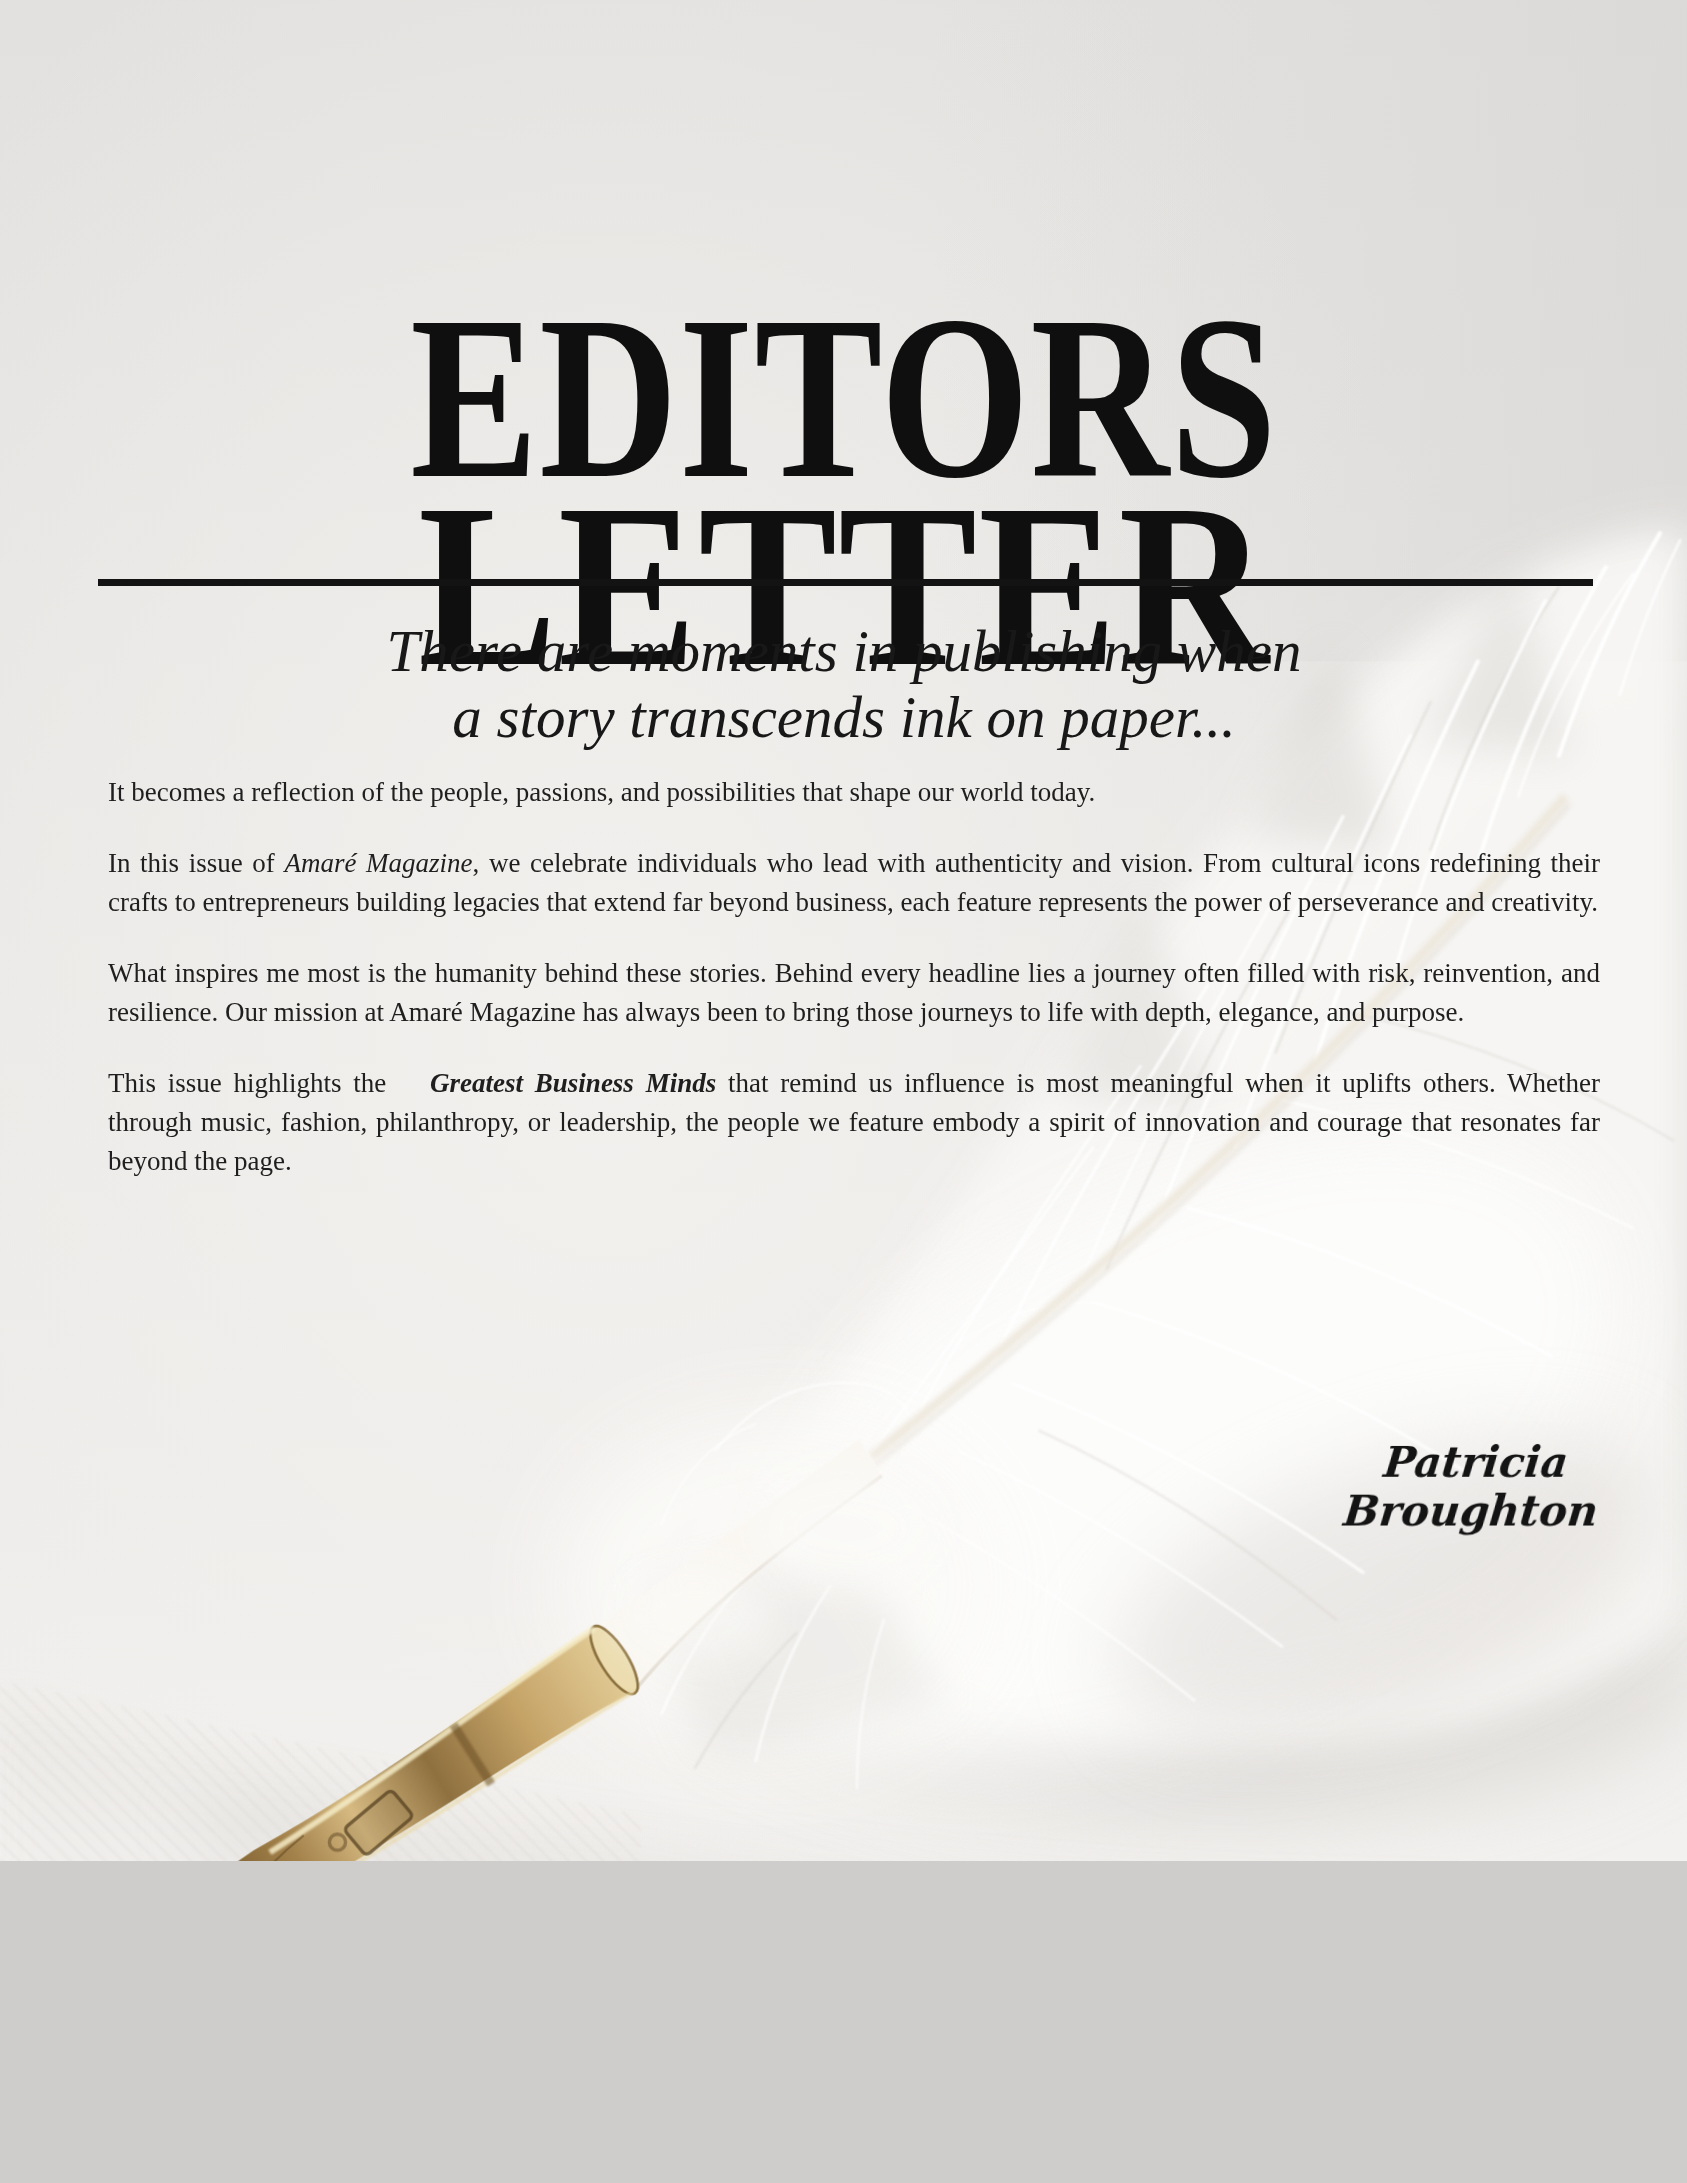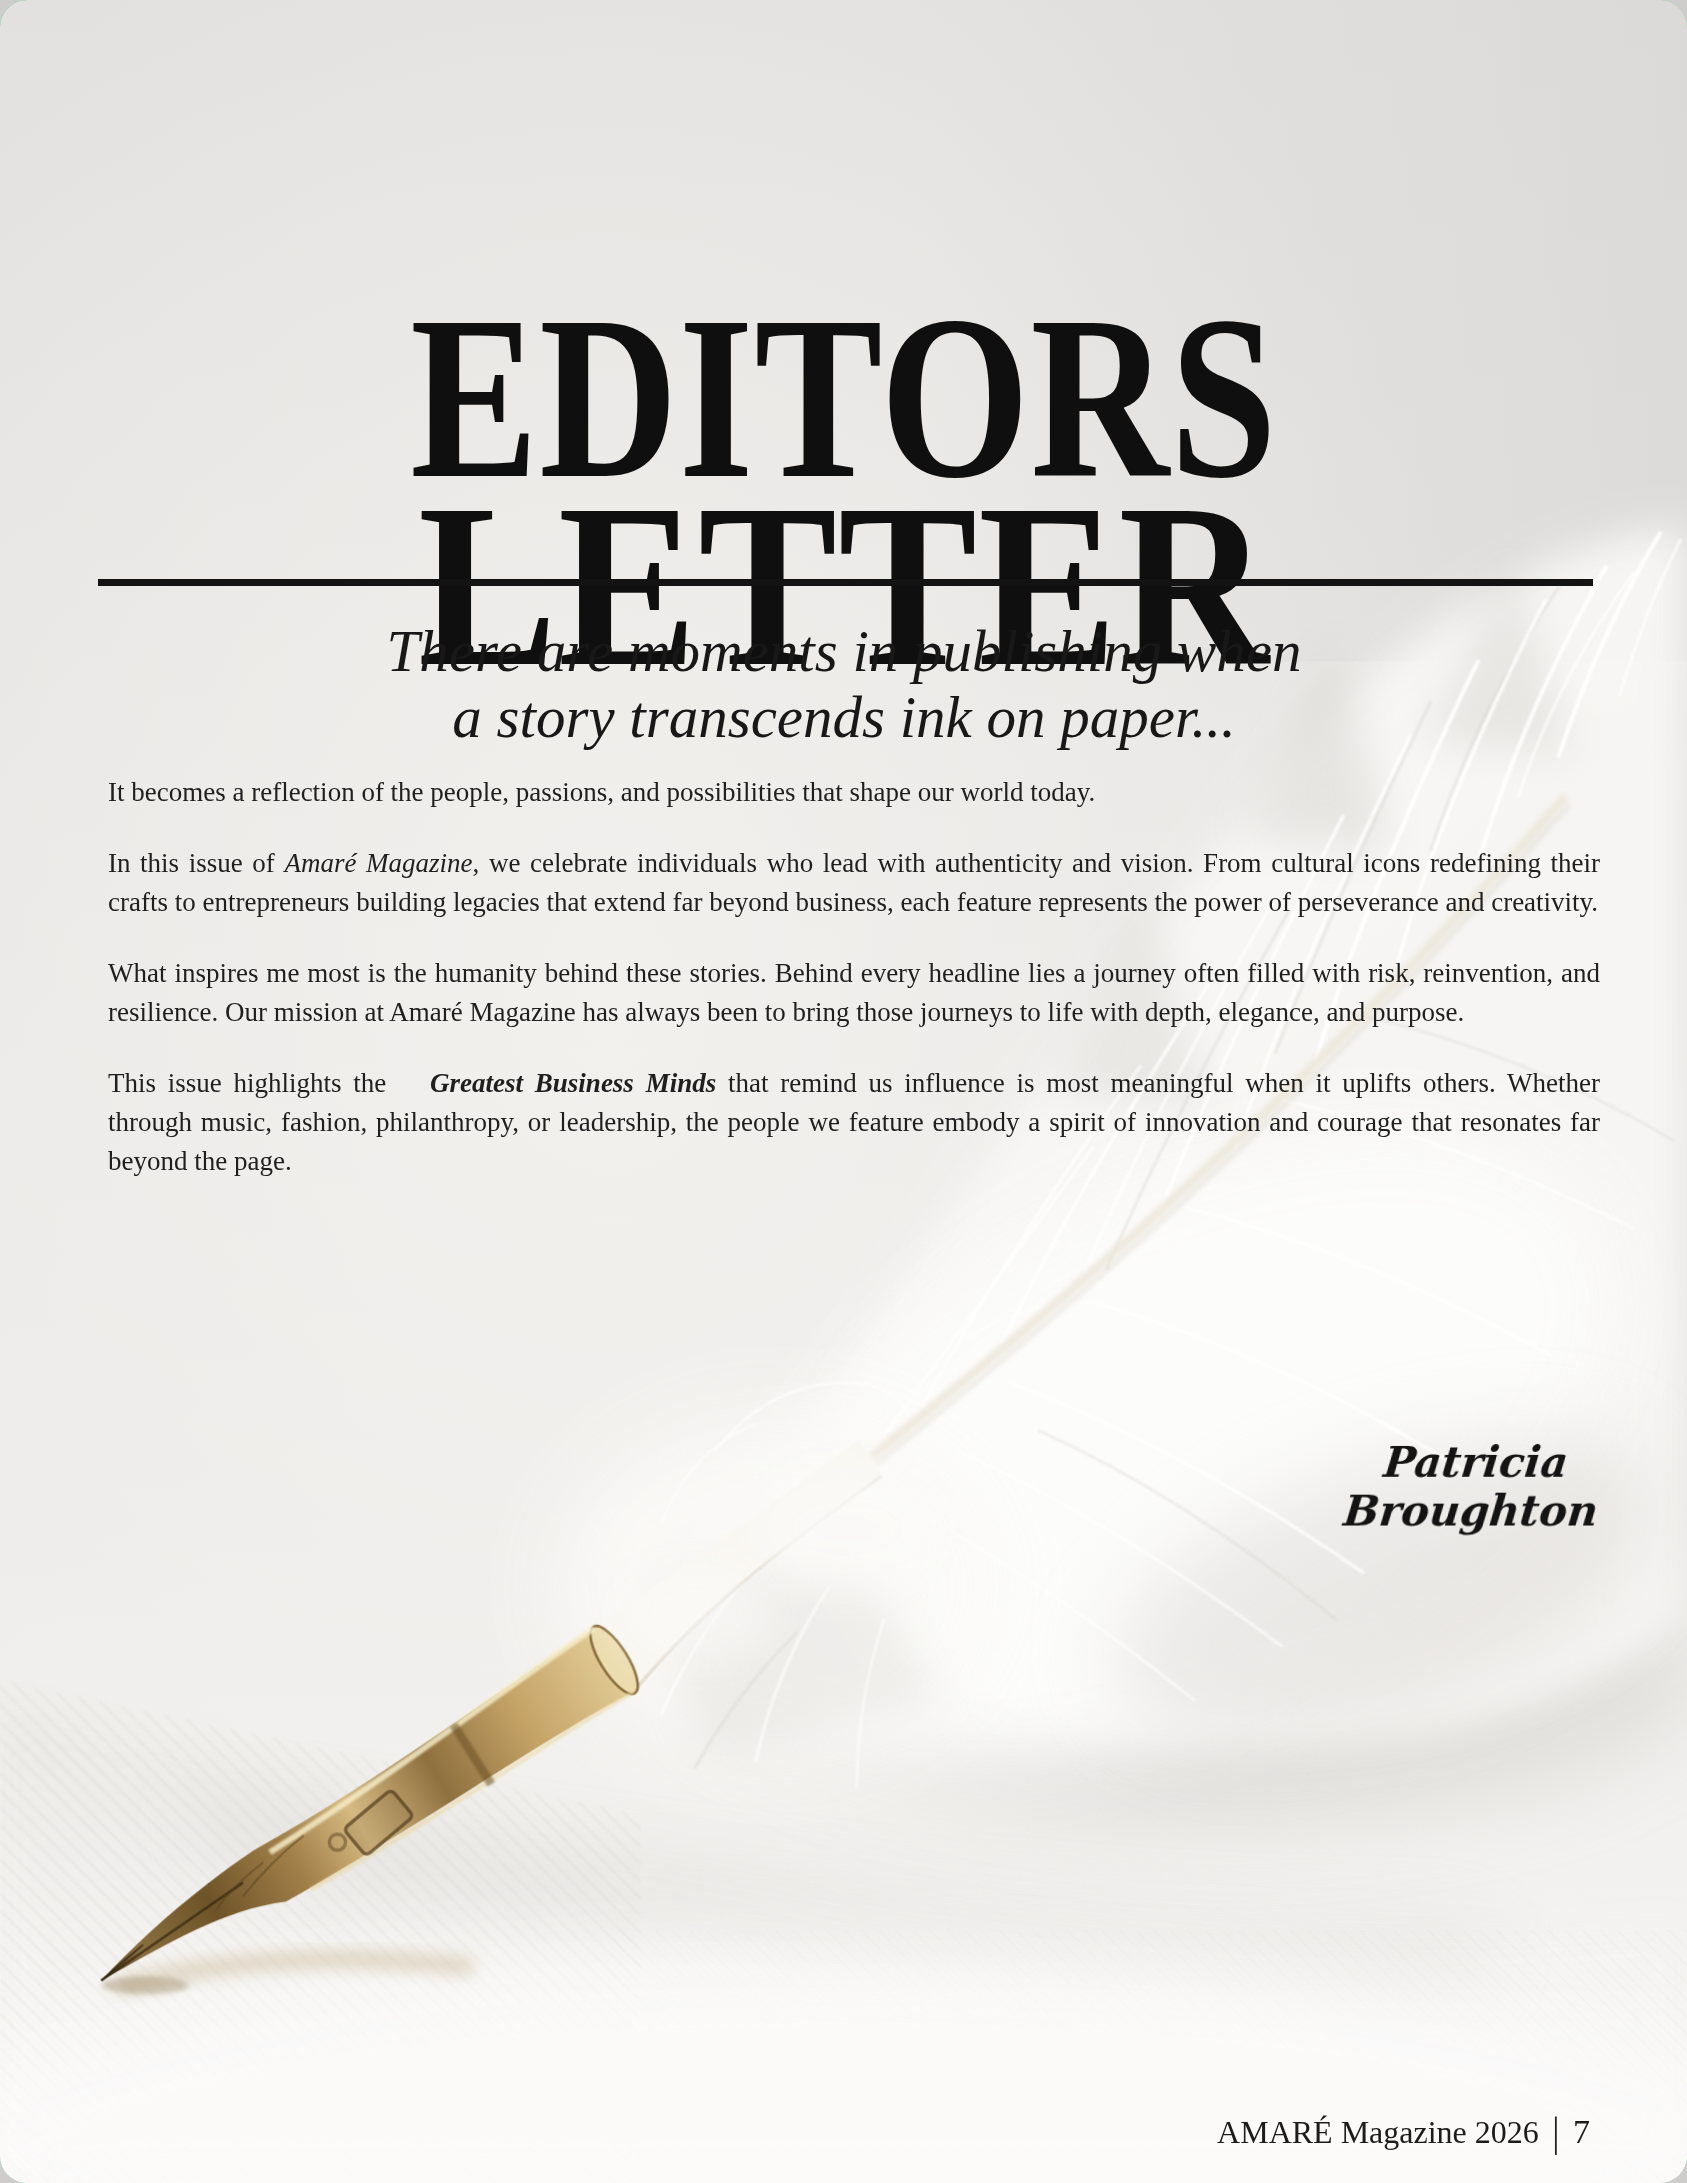--- a/index.html
+++ b/index.html
@@ -1,21 +1,20 @@
 <!DOCTYPE html>
 <html style="font-size:10.8px"><head>
 <meta charset="utf-8">
 <title>Editors Letter</title>
 <style>
   html,body{margin:0;padding:0;background:#cfcdcb;}
   .page{
-    position:relative;width:1687px;height:2183px;overflow:hidden;
+    position:relative;width:1687px;height:1861px;overflow:hidden;
     background:#22c55e;color:#1a1a1a;
     font-family:"Liberation Serif", serif;
-    border-radius:27px;
   }
   .bg{position:absolute;left:0;top:0;width:1687px;height:2183px;}
 
   
   .masthead{
     position:absolute;left:98px;top:146px;width:1492px;
     text-align:center;font-weight:bold;color:#0f0f0f;
     font-size:234px;line-height:188px;letter-spacing:1.3px;
   }
   .masthead .t-line{display:block;white-space:nowrap;}

